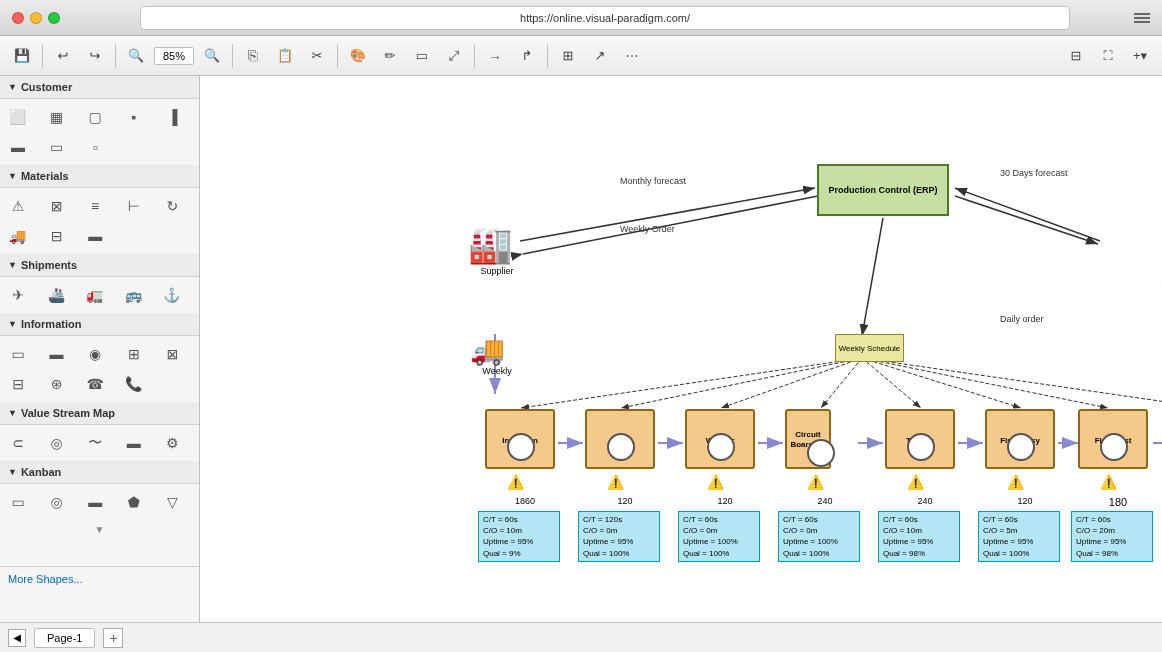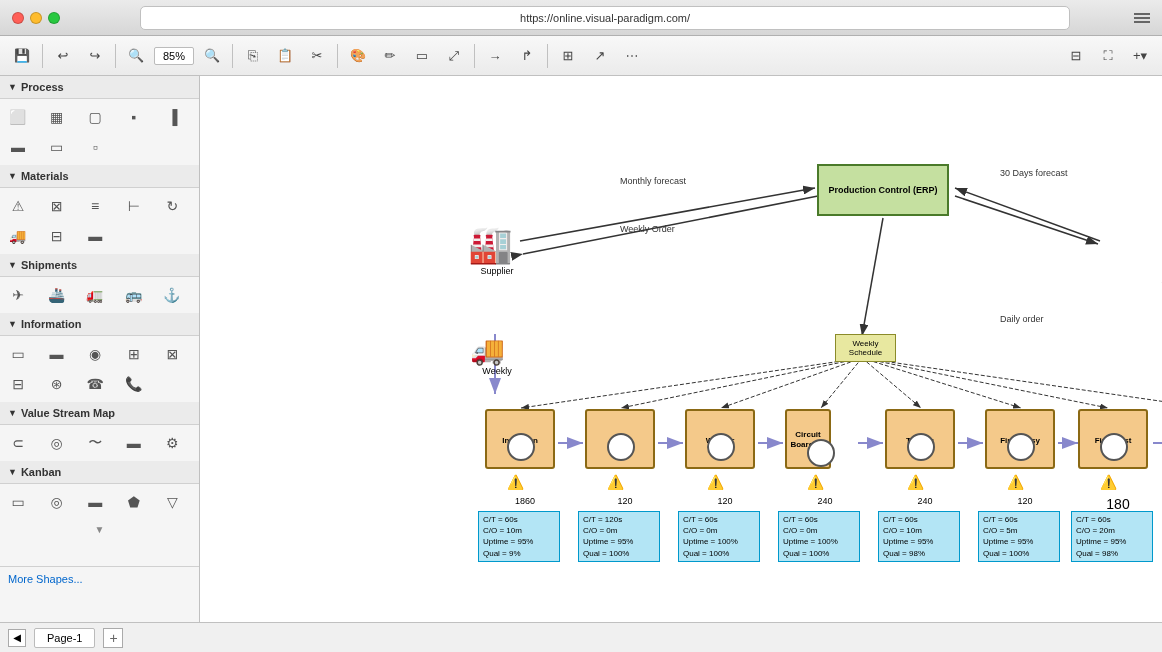--- a/index.html
+++ b/index.html
@@ -255,21 +255,21 @@
   <button class="toolbar-btn">⛶</button>
   <button class="toolbar-btn">+▾</button>
 </div>
 
 <div class="main-layout">
 
   <div class="left-panel">
 
     <div class="panel-section-header">
       <span class="arrow">▼</span>
-      <span>Process</span>
+      <span>Customer</span>
     </div>
     <div class="panel-icons-grid">
       <div class="panel-icon">⬜</div>
       <div class="panel-icon">▦</div>
       <div class="panel-icon">▢</div>
       <div class="panel-icon">▪</div>
       <div class="panel-icon">▐</div>
       <div class="panel-icon">▬</div>
       <div class="panel-icon">▭</div>
       <div class="panel-icon">▫</div>
@@ -414,21 +414,21 @@
 360 per Day</div>
 
       <div style="position:absolute;left:420px;top:100px;font-size:9px;color:#333;">Monthly forecast</div>
       <div style="position:absolute;left:420px;top:148px;font-size:9px;color:#333;">Weekly Order</div>
       <div style="position:absolute;left:800px;top:92px;font-size:9px;color:#333;">30 Days forecast</div>
       <div style="position:absolute;left:800px;top:238px;font-size:9px;color:#333;">Daily order</div>
 
       <div style="position:absolute;left:270px;top:258px;font-size:28px;color:#999;">🚚</div>
       <div style="position:absolute;left:272px;top:290px;font-size:9px;text-align:center;width:50px;">Weekly</div>
 
-      <div class="vsm-schedule-box" style="left:635px;top:258px;width:61px;height:28px;">
+      <div class="vsm-schedule-box" style="left:635px;top:258px;width:69px;height:28px;">
         <span style="font-size:8px;">Weekly Schedule</span>
       </div>
 
       <div class="vsm-box" style="left:285px;top:333px;width:70px;height:60px;">
         <span style="font-size:8px;font-weight:bold;padding-top:2px;">Invention</span>
         <div class="vsm-circle" style="left:20px;top:22px;width:28px;height:28px;"></div>
       </div>
       <div style="position:absolute;left:307px;top:398px;font-size:14px;">⚠️</div>
       <div style="position:absolute;left:300px;top:420px;font-size:9px;text-align:center;width:50px;">1860</div>
       <div class="vsm-data-box" style="left:278px;top:435px;width:82px;">
@@ -501,21 +501,21 @@
         <div>C/O = 5m</div>
         <div>Uptime = 95%</div>
         <div>Qual = 100%</div>
       </div>
 
       <div class="vsm-box" style="left:878px;top:333px;width:70px;height:60px;">
         <span style="font-size:8px;font-weight:bold;padding-top:2px;">Final Test</span>
         <div class="vsm-circle" style="left:20px;top:22px;width:28px;height:28px;"></div>
       </div>
       <div style="position:absolute;left:900px;top:398px;font-size:14px;">⚠️</div>
-      <div style="position:absolute;left:893px;top:420px;font-size:14px;text-align:center;width:50px;">180</div>
+      <div style="position:absolute;left:893px;top:420px;font-size:11px;text-align:center;width:50px;">180</div>
       <div class="vsm-data-box" style="left:871px;top:435px;width:82px;">
         <div>C/T = 60s</div>
         <div>C/O = 20m</div>
         <div>Uptime = 95%</div>
         <div>Qual = 98%</div>
       </div>
 
     </div>
   </div>
 </div>

